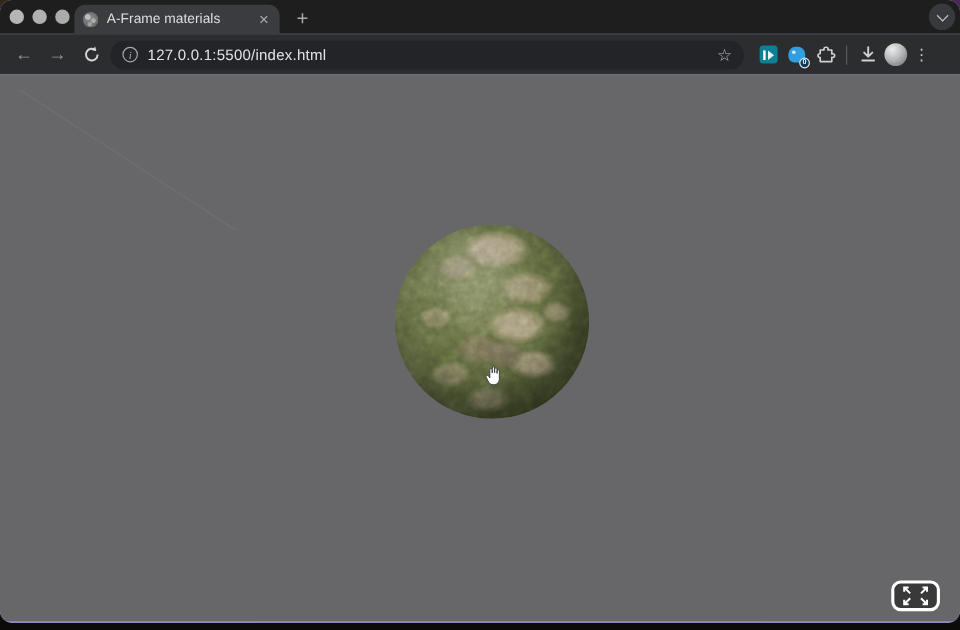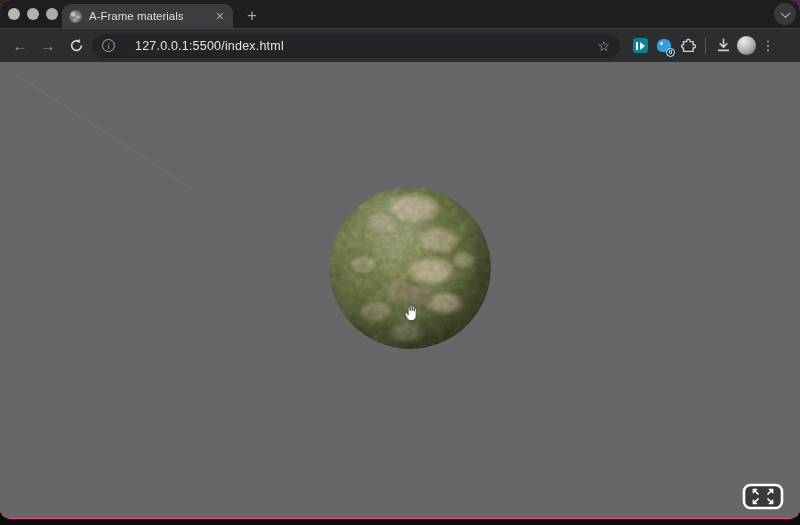--- a/index.html
+++ b/index.html
@@ -6,21 +6,21 @@
   html,body { width:800px; height:525px; overflow:hidden; }
   body {
     font-family:"Liberation Sans", sans-serif;
     background:
       radial-gradient(circle at 798px 2px, rgba(124,62,158,.55) 0 8px, rgba(124,62,158,0) 26px),
       radial-gradient(circle at 2px 2px, rgba(92,70,48,.5) 0 6px, rgba(92,70,48,0) 22px),
       #0c0b09;
   }
   .window {
     position:absolute; left:0; top:0; width:800px; height:519px;
-    border-radius:10px; overflow:hidden; background:#ec4899;
+    border-radius:10px; overflow:hidden; background:#c4b5fd;
   }
   
   .tabstrip { position:relative; height:28px; background:#1e1e1f; }
   .traffic-lights { position:absolute; left:8px; top:8px; display:flex; gap:7px; }
   .tl { width:12px; height:12px; border-radius:50%; background:#b6b6b6; display:inline-block; }
   .tl.mid { background:#b0b0b0; } .tl.rt { background:#ababab; }
   .tab {
     position:absolute; left:62px; top:4px; width:171px; height:24px;
     background:#3b3c3f; border-radius:9px 9px 0 0;
     display:flex; align-items:center; padding:0 7px; gap:7px;
@@ -48,21 +48,21 @@
   }
   .navicon { width:24px; text-align:center; font-size:15px; color:#96979a; flex:0 0 auto; }
   .navicon.reload svg { display:block; margin:0 auto; }
   .omnibox {
     height:24px; background:#232427; border-radius:12px; flex:0 0 auto; width:528px;
     display:flex; align-items:center; padding:0 10px; gap:8px; margin-right:6px;
   }
   .info-icon { width:13px; height:13px; border:1.3px solid #a7a8ab; border-radius:50%;
                color:#a7a8ab; font-size:9px; font-style:normal; display:flex; align-items:center;
                justify-content:center; flex:0 0 auto; font-family:"Liberation Serif", serif; }
-  .url { color:#e4e4e6; font-size:12.5px; white-space:nowrap; flex:1; letter-spacing:.2px;margin-left:12px; }
+  .url { color:#e4e4e6; font-size:12.5px; white-space:nowrap; flex:1; letter-spacing:.2px; }
   .star { color:#bdbec1; font-size:14px; flex:0 0 auto; }
   .ext { width:20px; height:20px; display:flex; align-items:center; justify-content:center;
          position:relative; flex:0 0 auto; }
   .ext-teal-box { width:15px; height:15px; border-radius:3px; background:#0e7f94; position:relative; overflow:hidden; }
   .ext-teal-box::before { content:""; position:absolute; left:3px; top:3.5px; width:2.6px; height:8px; background:#fff; }
   .ext-teal-box::after  { content:""; position:absolute; left:7px; top:3.5px; width:0; height:0;
                           border-left:5px solid #e6f4f6; border-top:4px solid transparent; border-bottom:4px solid transparent; }
   .ext-blue-blob { width:14px; height:13px; background:#2f9fe0; border-radius:6px 6px 5px 5px; position:relative; }
   .ext-blue-blob::before { content:""; position:absolute; left:3px; top:3px; width:3px; height:3px; border-radius:50%; background:#d9effb; }
   .badge { position:absolute; right:-1px; bottom:-1px; width:9px; height:9px; border-radius:50%;

